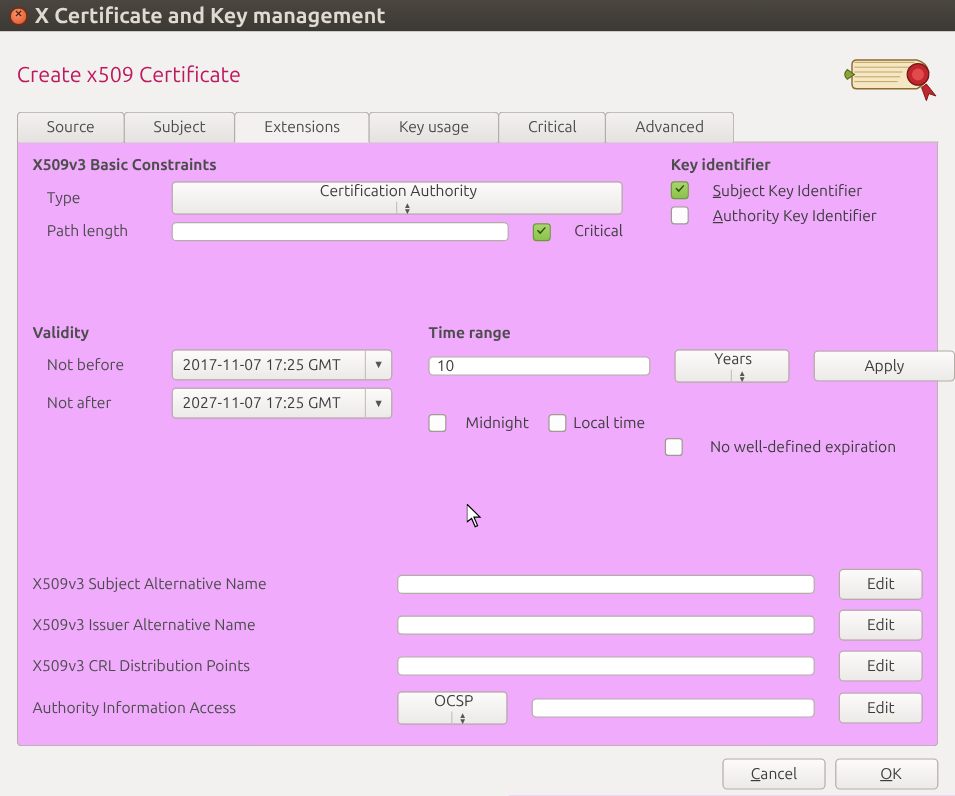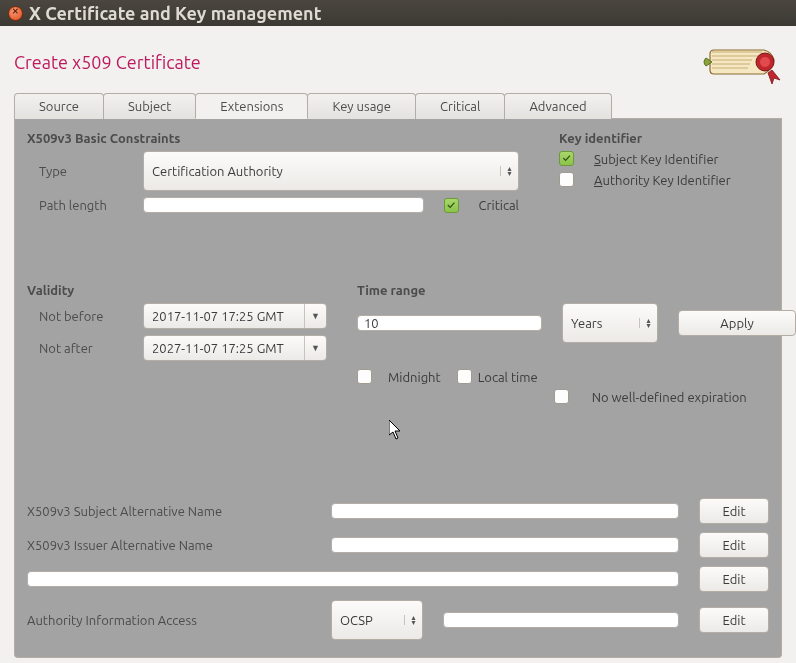--- a/index.html
+++ b/index.html
@@ -60,43 +60,44 @@
   .tab.active {
     background:#f2f1f0;
     border-bottom:1px solid #f2f1f0;
     z-index:2;
   }
   .tab-panel {
     border:1px solid #b3ada5;
     border-top:none;
     border-radius: 0 0 4px 4px;
     padding: 12px 12px 9px 12px;
-    background:#a3a3a3;
+    background:#f0abfc;
   }
   .section-title { font-weight:bold; color:#4c4c4c; margin-bottom:6px;}
   .row { display:flex; align-items:center; margin-bottom:6px; gap:20px;}
   select, input[type=text] {
     border:1px solid #b3ada5;
     border-radius:4px;
     background:#fff;
     height:16px;
     padding:2px 6px;
     font: inherit;
     color:#3c3c3c;
   }
   .combo {
     border:1px solid #b3ada5;
     border-radius:4px;
     background: linear-gradient(to bottom,#fcfbfa,#eceae7);
-    height:40px;
+    height:28px;
     display:flex; align-items:center;
     padding:0 6px 0 8px;
     color:#3c3c3c;
     justify-content:space-between;
     cursor:pointer;
+    flex-direction:column;
   }
   .combo .arrows {
     width:12px; display:flex; flex-direction:column; align-items:center; line-height:5px; font-size:8px; color:#555; border-left:1px solid #c7c2bb; padding-left:6px; margin-left:8px;
   }
   .btn {
     border:1px solid #b3ada5;
     border-radius:4px;
     background: linear-gradient(to bottom,#fcfbfa,#eceae7);
     height:26px;
     padding:0 16px;
@@ -262,20 +263,21 @@
         <div class="lbl-col2">X509v3 Subject Alternative Name</div>
         <input type="text" value="" style="">
         <button class="btn">Edit</button>
       </div>
       <div class="row">
         <div class="lbl-col2">X509v3 Issuer Alternative Name</div>
         <input type="text" value="" style="">
         <button class="btn">Edit</button>
       </div>
       <div class="row">
+        <div class="lbl-col2">X509v3 CRL Distribution Points</div>
         <input type="text" value="" style="">
         <button class="btn">Edit</button>
       </div>
       <div class="row">
         <div class="lbl-col2">Authority Information Access</div>
         <div class="combo" style="width:92px;">
           <span>OCSP</span>
           <span class="arrows">▴<br>▾</span>
         </div>
         <input type="text" value="" style="">

